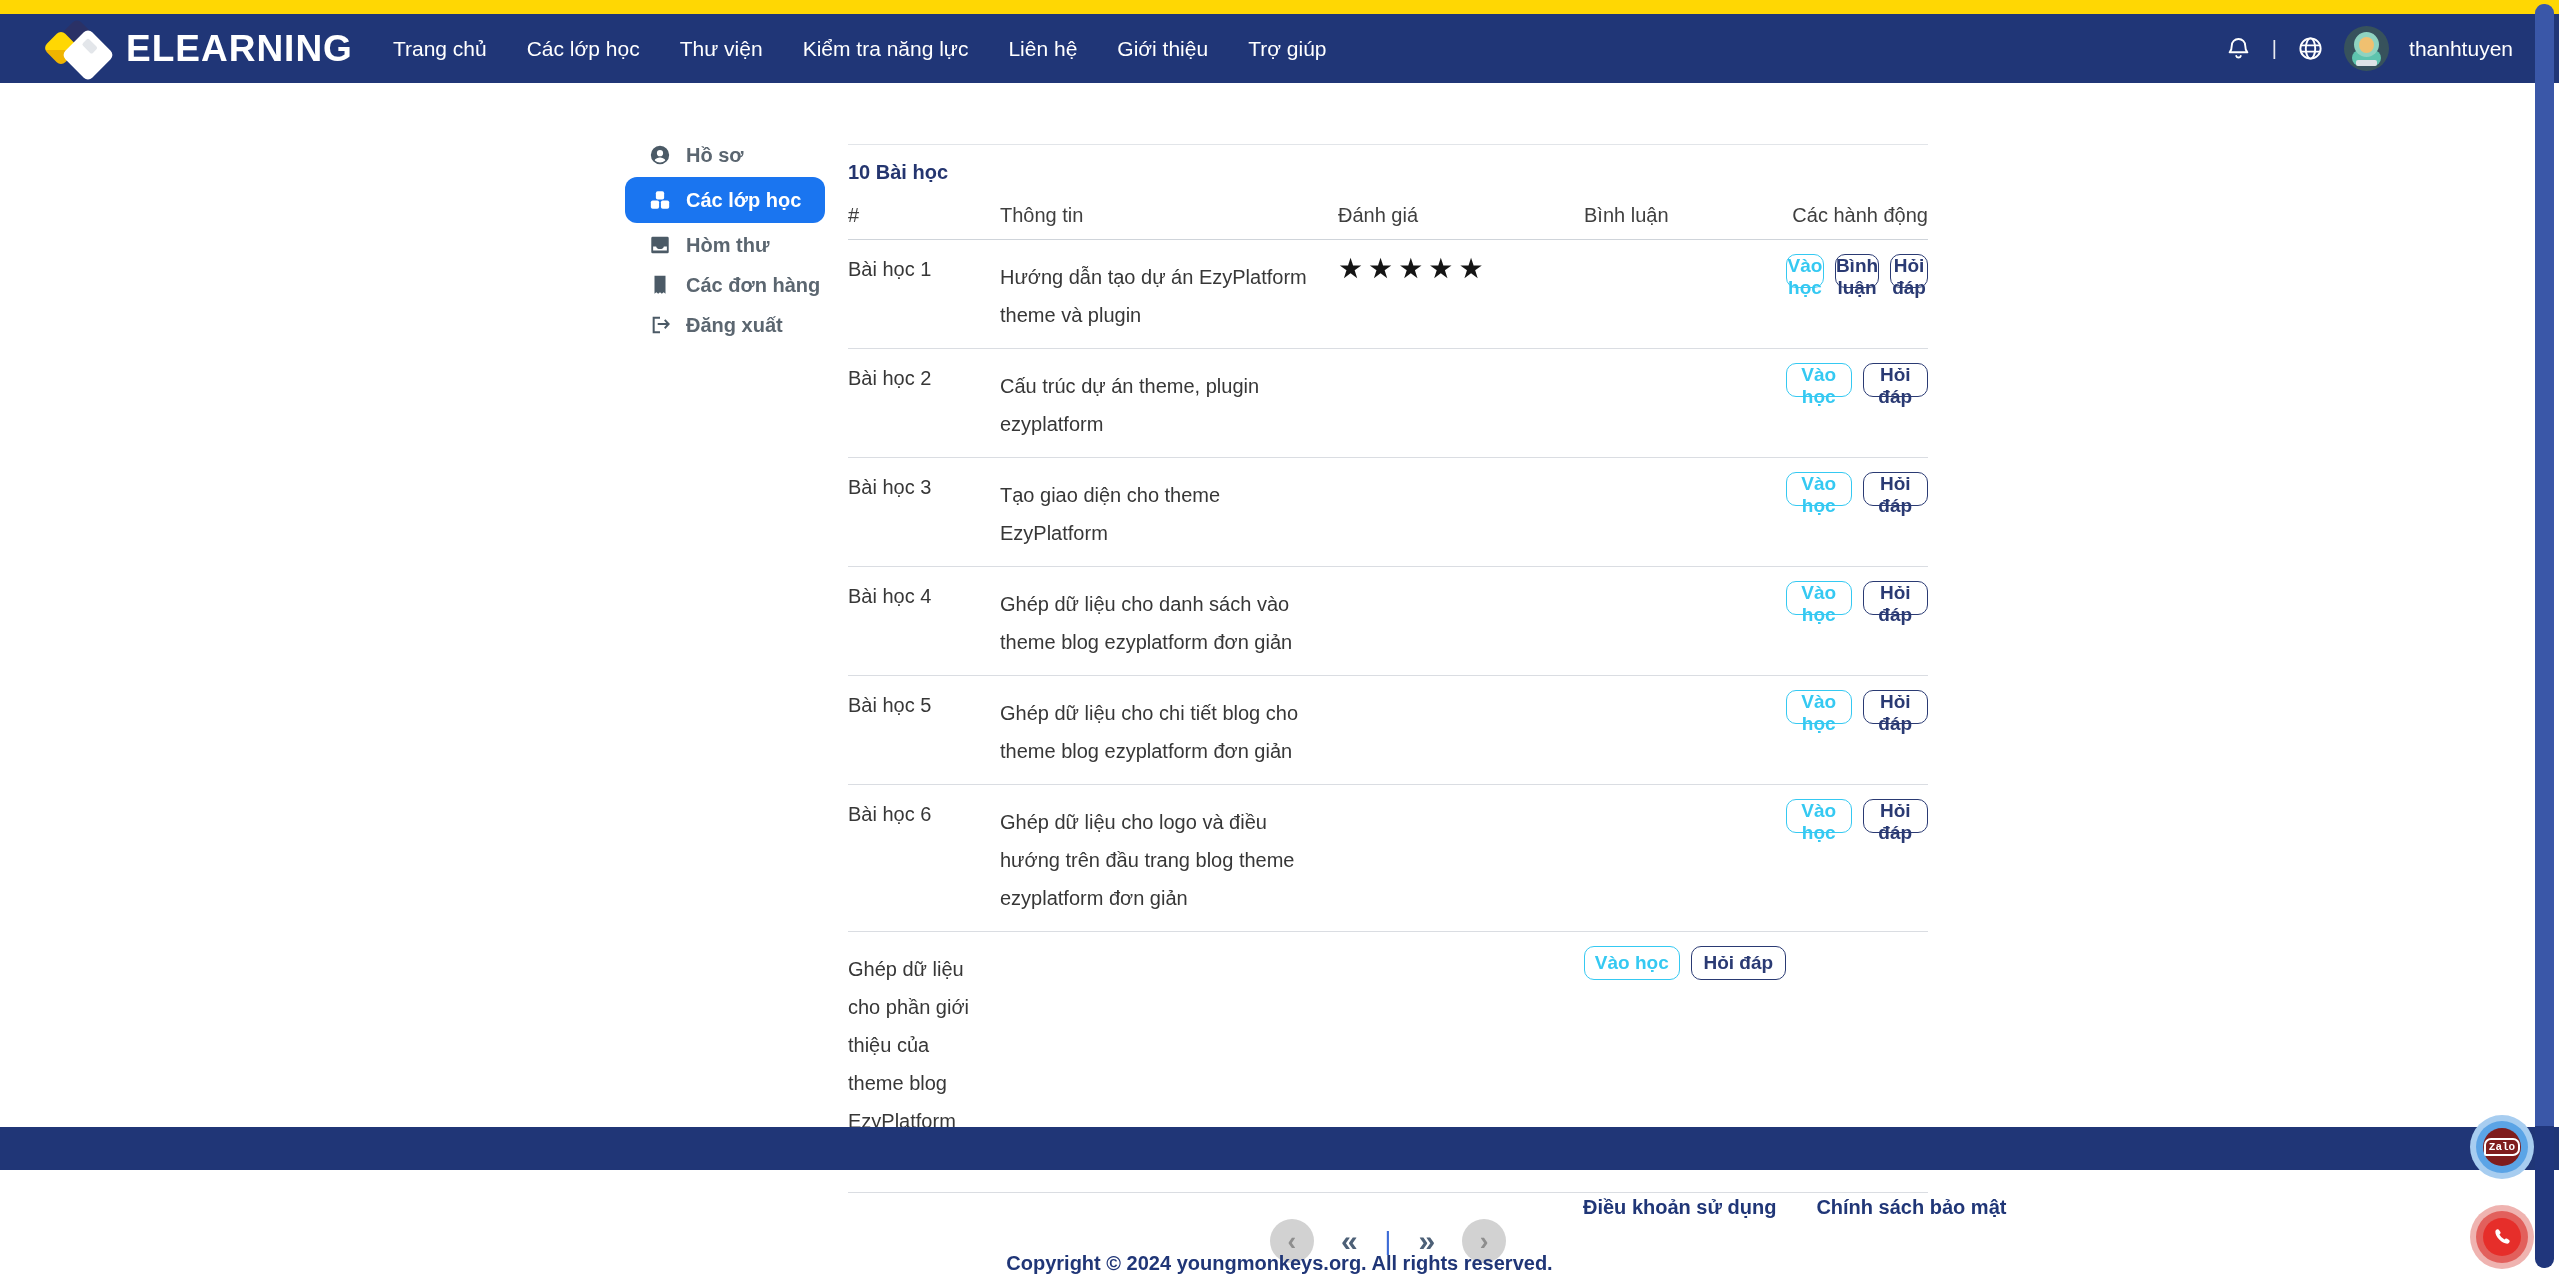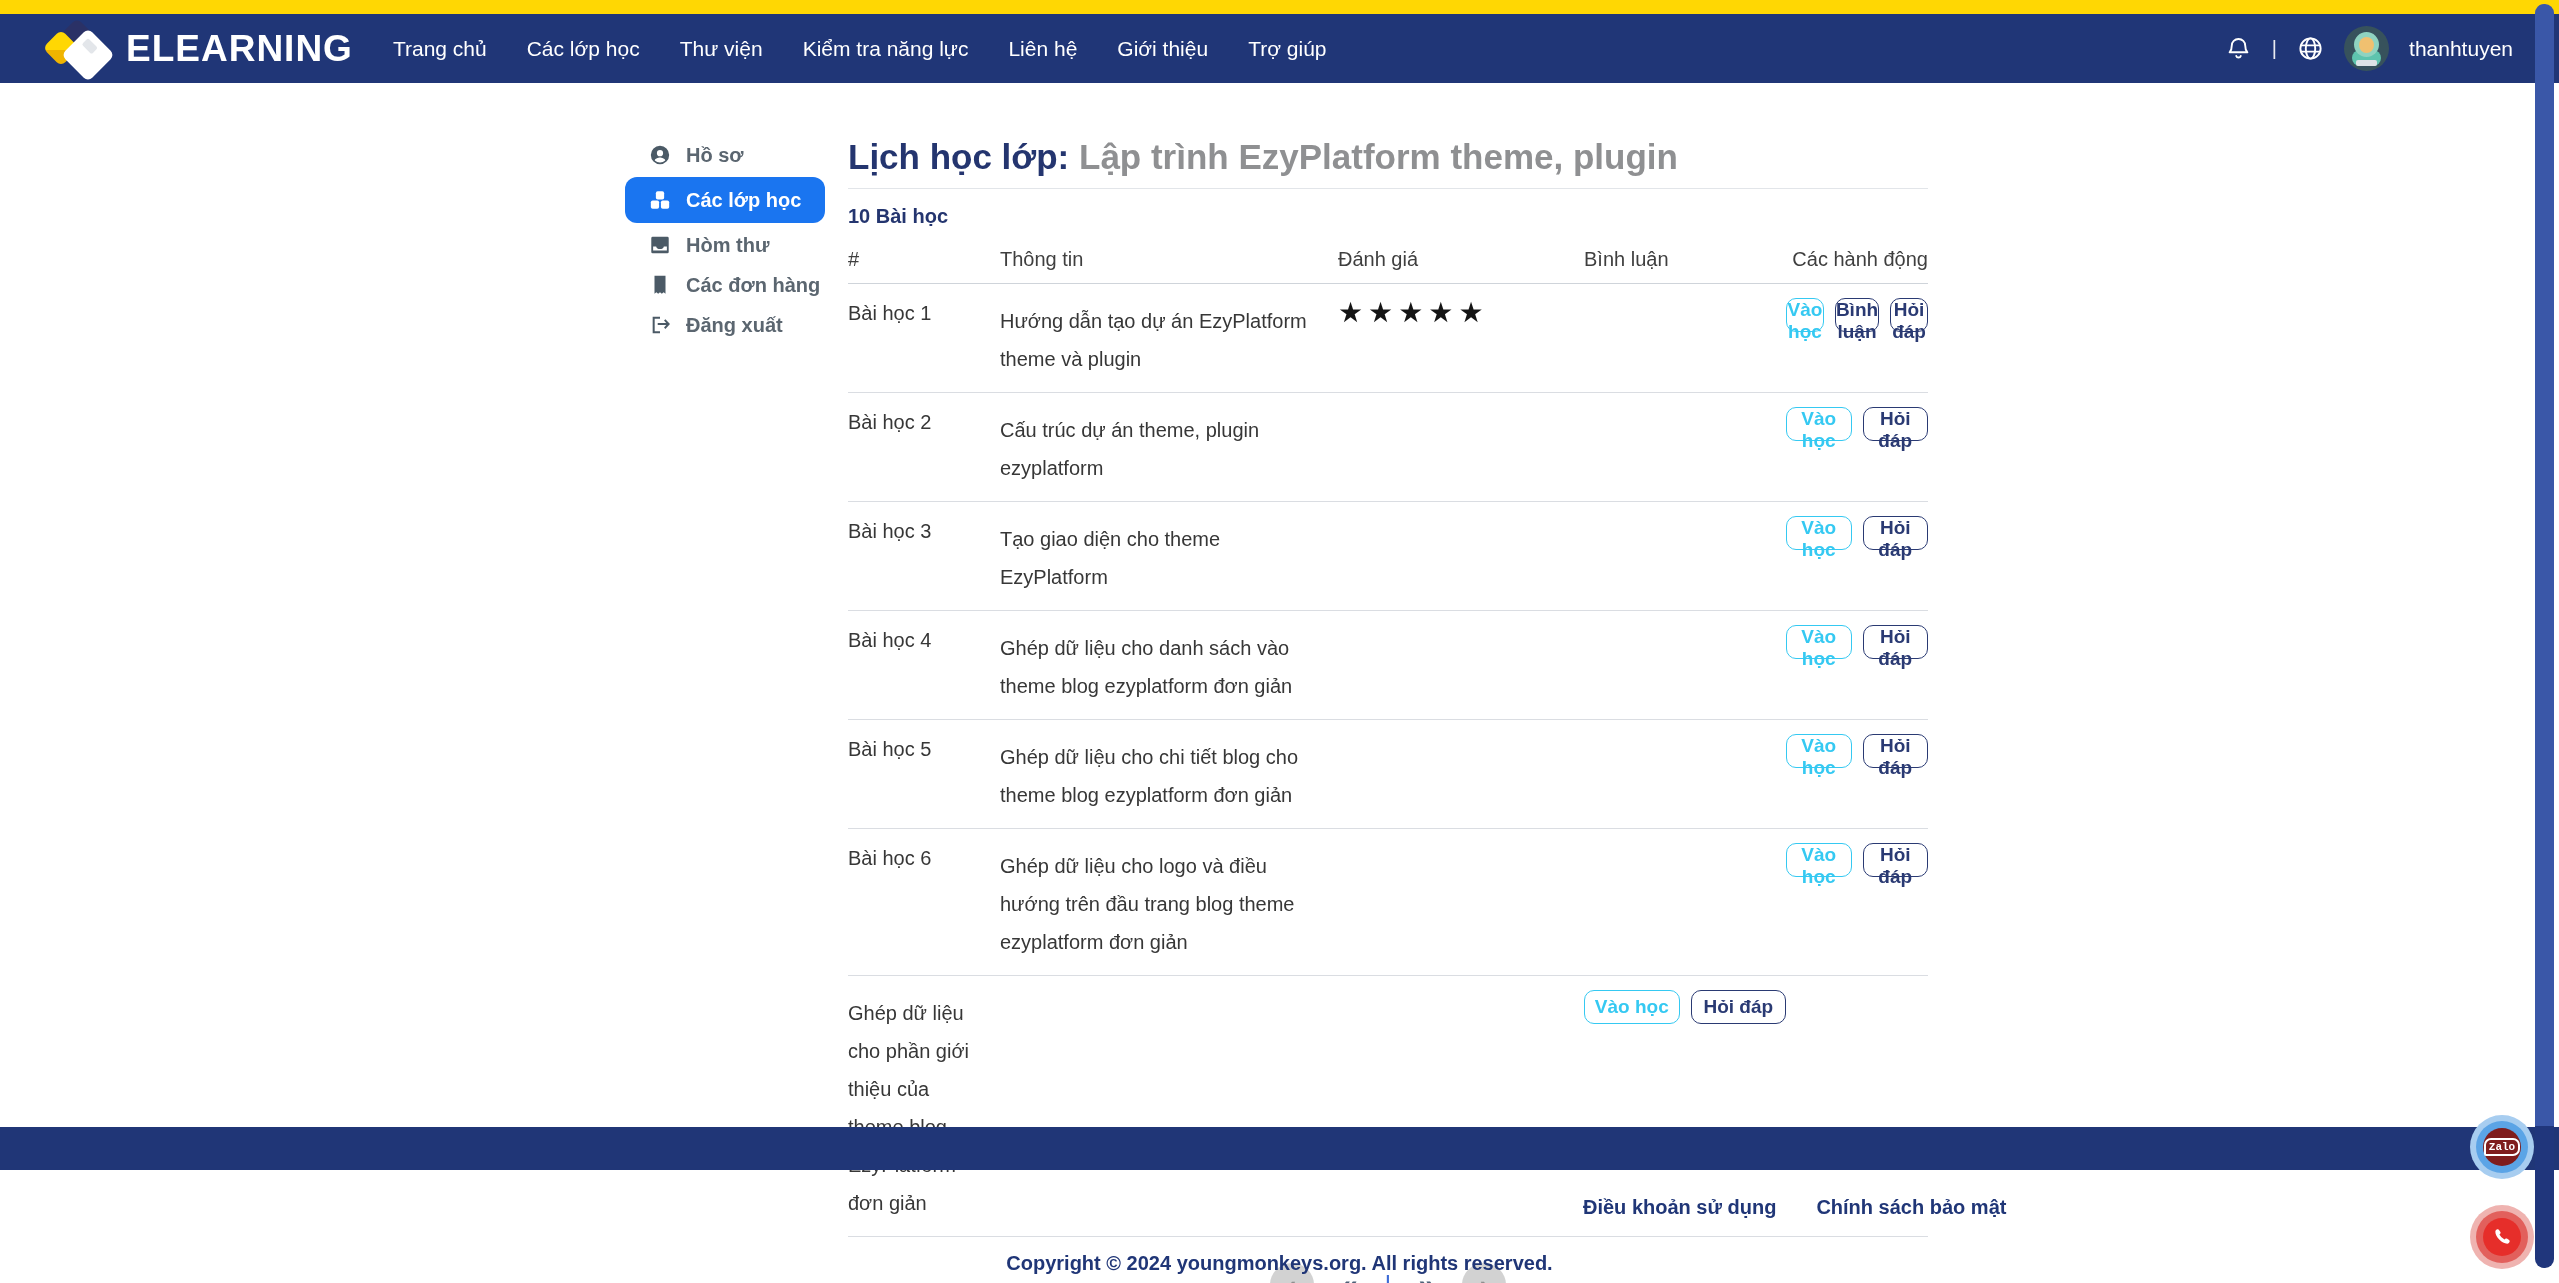--- a/index.html
+++ b/index.html
@@ -161,21 +161,20 @@
     </div>
     <div class="side-item">
       <svg viewBox="0 0 24 24">
           <path d="M4 3h8v2.2H6.2v13.6H12V21H4V3zm12.4 4.2 1.5-1.6 5 5.4-5 5.4-1.5-1.6 2.4-2.7H9.5v-2.2h9.3l-2.4-2.7z"></path>
         </svg>
       <span>Đăng xuất</span>
     </div>
   </div>
 
   <div class="main">
-    <div class="page-title"><span>Lịch học lớp: </span><span class="course">Lập trình EzyPlatform theme, plugin</span></div>
     <div class="title-rule"></div>
     <div class="lesson-count">10 Bài học</div>
 
     <div class="thead">
       <div>#</div>
       <div>Thông tin</div>
       <div>Đánh giá</div>
       <div>Bình luận</div>
       <div class="h-actions">Các hành động</div>
     </div>

